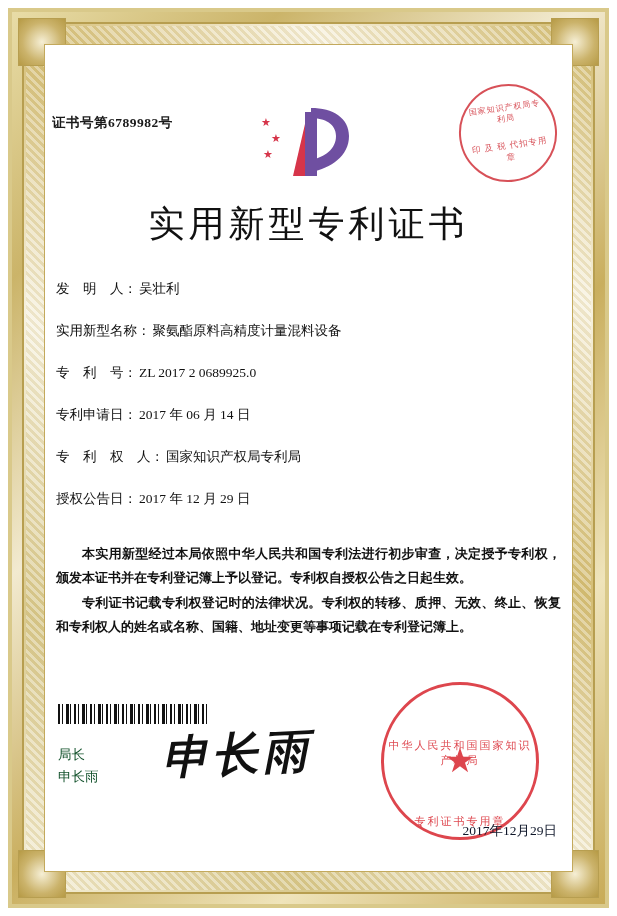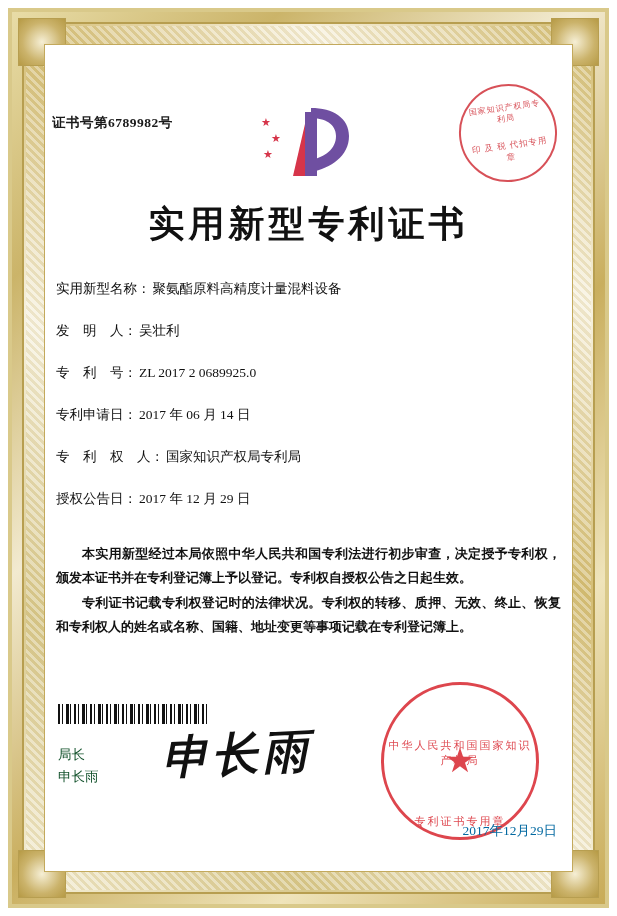--- a/index.html
+++ b/index.html
@@ -128,21 +128,21 @@
     margin-top: 16px;
     letter-spacing: 1px;
   }
 
   .title {
     position: absolute;
     left: 0; right: 0;
     top: 148px;
     text-align: center;
     font-size: 36px;
-    font-weight: bold;
+    font-weight: normal;
     letter-spacing: 4px;
     color: #111;
     font-family: "DejaVu Serif", "Liberation Serif", serif;
   }
 
   .fields {
     position: absolute;
     left: 4px;
     top: 228px;
     right: 4px;
@@ -246,21 +246,21 @@
     font-size: 34px;
     line-height: 1;
     color: #d8262f;
   }
 
   .issue-date {
     position: absolute;
     right: 8px;
     top: 770px;
     font-size: 13.5px;
-    color: #0369a1;
+    color: #0f172a;
   }
 </style>
 </head>
 <body>
 
 <div class="certificate">
 
   <div class="border-outer"></div>
   <div class="border-mid"></div>
   <div class="border-pattern"></div>
@@ -293,26 +293,26 @@
         <span class="arc">国家知识产权局专利局</span>
         <span class="mid">印 及 税
 代扣专用章</span>
       </div>
     </div>
 
     <div class="title">实用新型专利证书</div>
 
     <div class="fields">
       <div class="field-row">
+        <span class="field-label">发　明　人：</span>
+        <span class="field-value">吴壮利</span>
+      </div>
+      <div class="field-row">
         <span class="field-label">实用新型名称：</span>
         <span class="field-value">聚氨酯原料高精度计量混料设备</span>
-      </div>
-      <div class="field-row">
-        <span class="field-label">发　明　人：</span>
-        <span class="field-value">吴壮利</span>
       </div>
       <div class="field-row">
         <span class="field-label">专　利　号：</span>
         <span class="field-value">ZL 2017 2 0689925.0</span>
       </div>
       <div class="field-row">
         <span class="field-label">专利申请日：</span>
         <span class="field-value">2017 年 06 月 14 日</span>
       </div>
       <div class="field-row">

